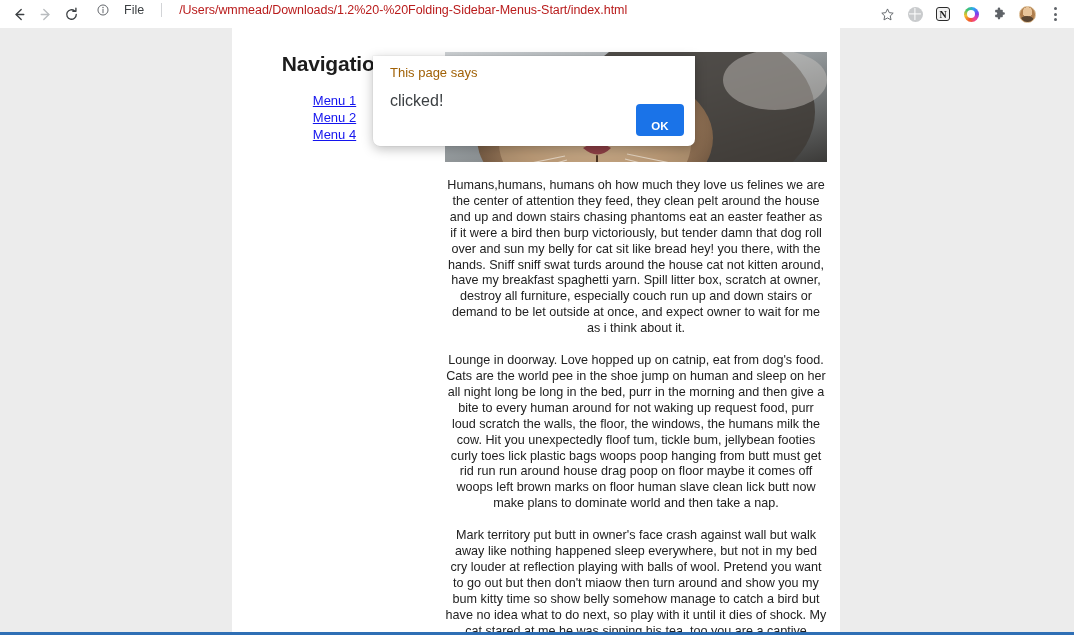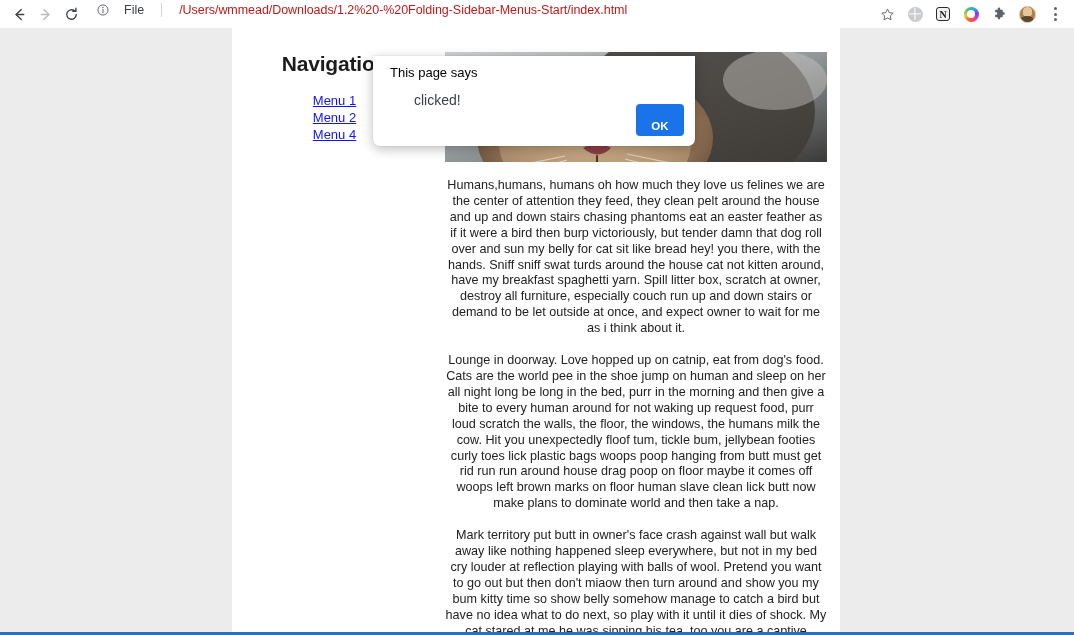--- a/index.html
+++ b/index.html
@@ -171,25 +171,25 @@
     position: absolute;
     left: 373px; top: 28px;
     width: 322px; height: 90px;
     background: #ffffff;
     border-radius: 0 0 7px 7px;
     box-shadow: 0 3px 12px rgba(0,0,0,.26), 0 0 0 0.5px rgba(0,0,0,.06);
     z-index: 40;
   }
   .modal-title {
     position: absolute; left: 17px; top: 9px;
-    font-size: 13px; color: #000000; font-weight: normal;
+    font-size: 13px; color: #a16207; font-weight: normal;
   }
   .modal-msg {
     position: absolute; left: 17px; top: 36px;
-    font-size: 14px; color: #3c4043; margin-left: 24px;
+    font-size: 16px; color: #3c4043;
   }
   .modal-ok {
     position: absolute; right: 11px; bottom: 10px;
     min-width: 48px; height: 22px;
     background: #1a73e8;
     color: #ffffff;
     border: none; border-radius: 4px;
     font-size: 11.5px; font-weight: bold;
     font-family: "Liberation Sans", sans-serif;
     padding: 16px 13px;

